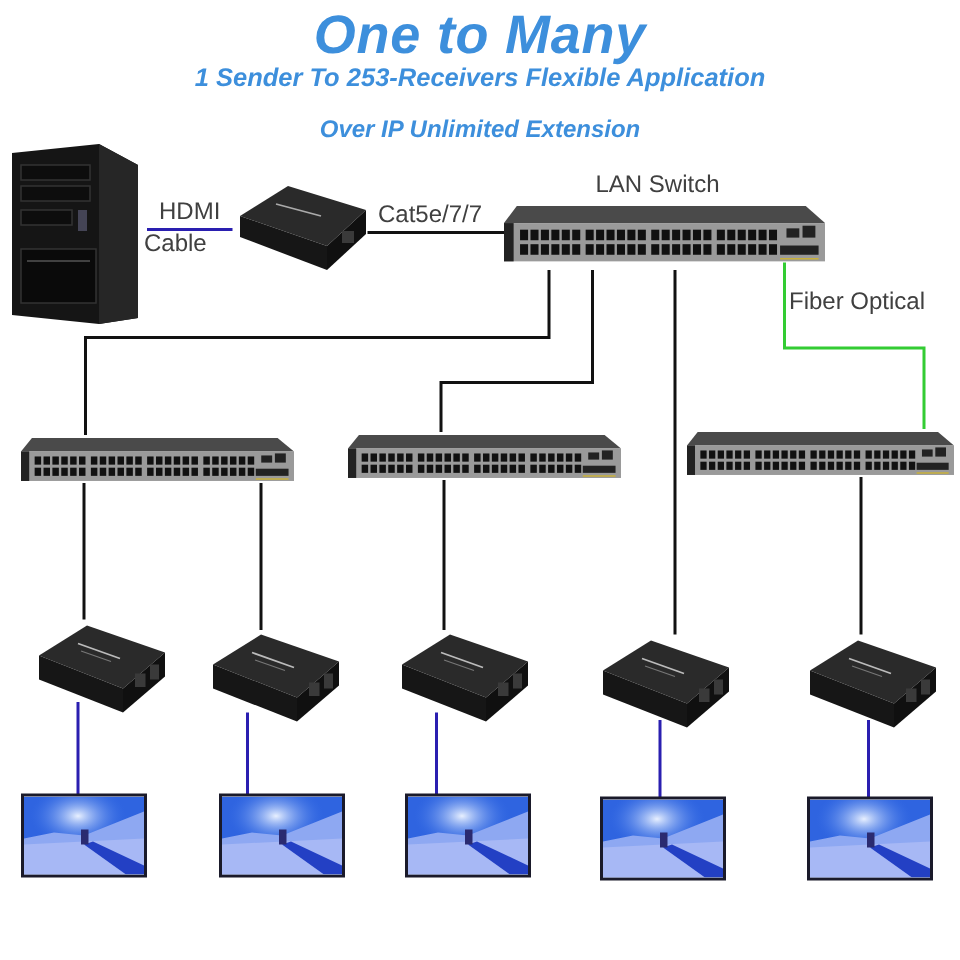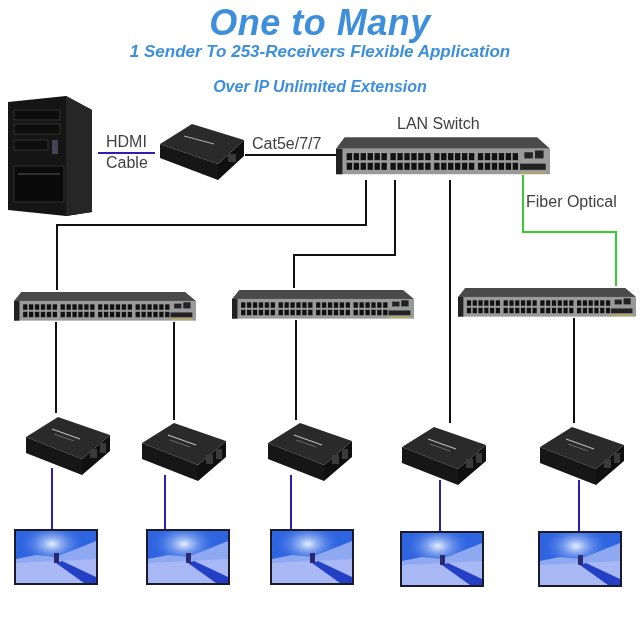--- a/index.html
+++ b/index.html
@@ -44,21 +44,21 @@
   <line x1="574" y1="318" x2="574" y2="423" stroke="#111" stroke-width="2"></line>
 
   <line x1="52" y1="468" x2="52" y2="530" stroke="#2a1fb0" stroke-width="2"></line>
   <line x1="165" y1="475" x2="165" y2="530" stroke="#2a1fb0" stroke-width="2"></line>
   <line x1="291" y1="475" x2="291" y2="530" stroke="#2a1fb0" stroke-width="2"></line>
   <line x1="440" y1="480" x2="440" y2="532" stroke="#2a1fb0" stroke-width="2"></line>
   <line x1="579" y1="480" x2="579" y2="532" stroke="#2a1fb0" stroke-width="2"></line>
 </svg>
 
 <div class="abs lbl" style="left:106px;top:133px;">HDMI</div>
-<div class="abs lbl" style="left:106px;top:154px;text-align:center;">Cable</div>
+<div class="abs lbl" style="left:96px;top:154px;text-align:center;">Cable</div>
 <div class="abs lbl" style="left:252px;top:135px;">Cat5e/7/7</div>
 <div class="abs lbl" style="left:397px;top:115px;">LAN Switch</div>
 <div class="abs lbl" style="left:526px;top:193px;">Fiber Optical</div>
 
 <div class="abs pc">
   <svg width="84" height="120">
     <polygon points="0,6 58,0 84,14 84,116 58,120 0,114" fill="#151515"></polygon>
     <polygon points="58,0 84,14 84,116 58,120" fill="#262626"></polygon>
     <rect x="6" y="14" width="46" height="10" fill="#0d0d0d" stroke="#333"></rect>
     <rect x="6" y="28" width="46" height="10" fill="#0d0d0d" stroke="#333"></rect>

